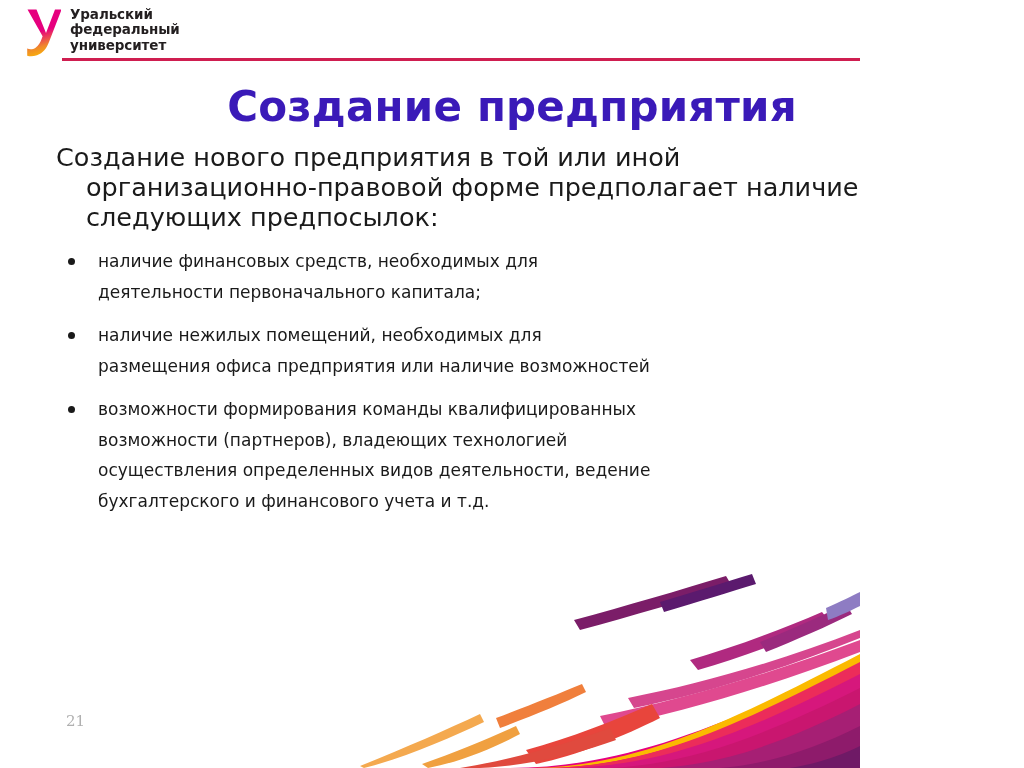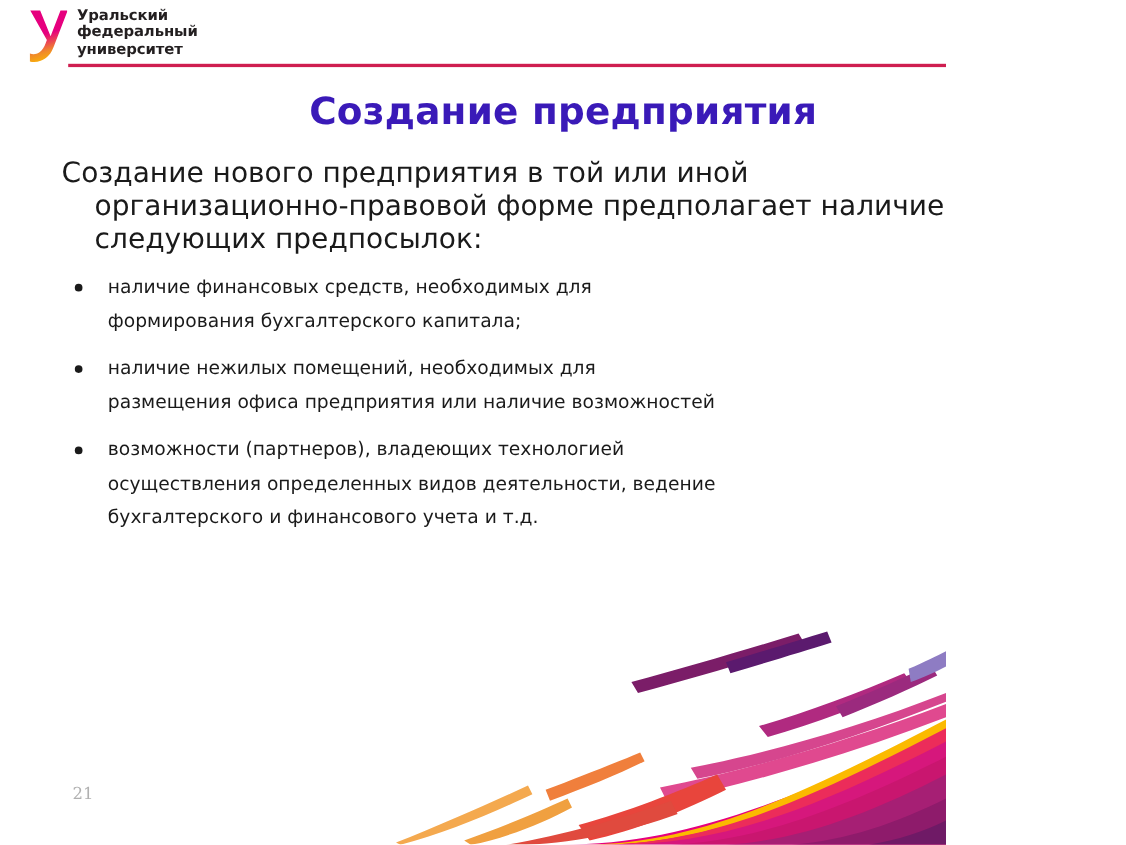--- a/index.html
+++ b/index.html
@@ -62,21 +62,21 @@
   }
 
   
   .slide-title {
     position: absolute;
     left: 62px;
     top: 82px;
     width: 900px;
     text-align: center;
     font-family: "DejaVu Sans", "Liberation Sans", sans-serif;
-    font-size: 34px;
+    font-size: 42px;
     font-weight: bold;
     color: #3a1ab8;
     letter-spacing: 0.2px;
   }
 
   
   .body-area {
     position: absolute;
     left: 56px;
     top: 142px;
@@ -187,31 +187,32 @@
       <span class="ln">Создание нового предприятия в той или иной</span>
       <span class="ln indent">организационно-правовой форме предполагает наличие</span>
       <span class="ln indent">следующих предпосылок:</span>
     </p>
 
     <ul class="bullets">
 
       <li class="bullet">
         <span class="dot"></span>
         <span class="ln">наличие финансовых средств, необходимых для</span>
-        <span class="ln">формирования бухгалтерского капитала;</span>
+        <span class="ln">деятельности первоначального капитала;</span>
       </li>
 
       <li class="bullet">
         <span class="dot"></span>
         <span class="ln">наличие нежилых помещений, необходимых для</span>
         <span class="ln">размещения офиса предприятия или наличие возможностей</span>
       </li>
 
       <li class="bullet">
         <span class="dot"></span>
+        <span class="ln">возможности формирования команды квалифицированных</span>
         <span class="ln">возможности (партнеров), владеющих технологией</span>
         <span class="ln">осуществления определенных видов деятельности, ведение</span>
         <span class="ln">бухгалтерского и финансового учета и т.д.</span>
       </li>
 
     </ul>
   </div>
 
   <div class="page-number">21</div>
 

